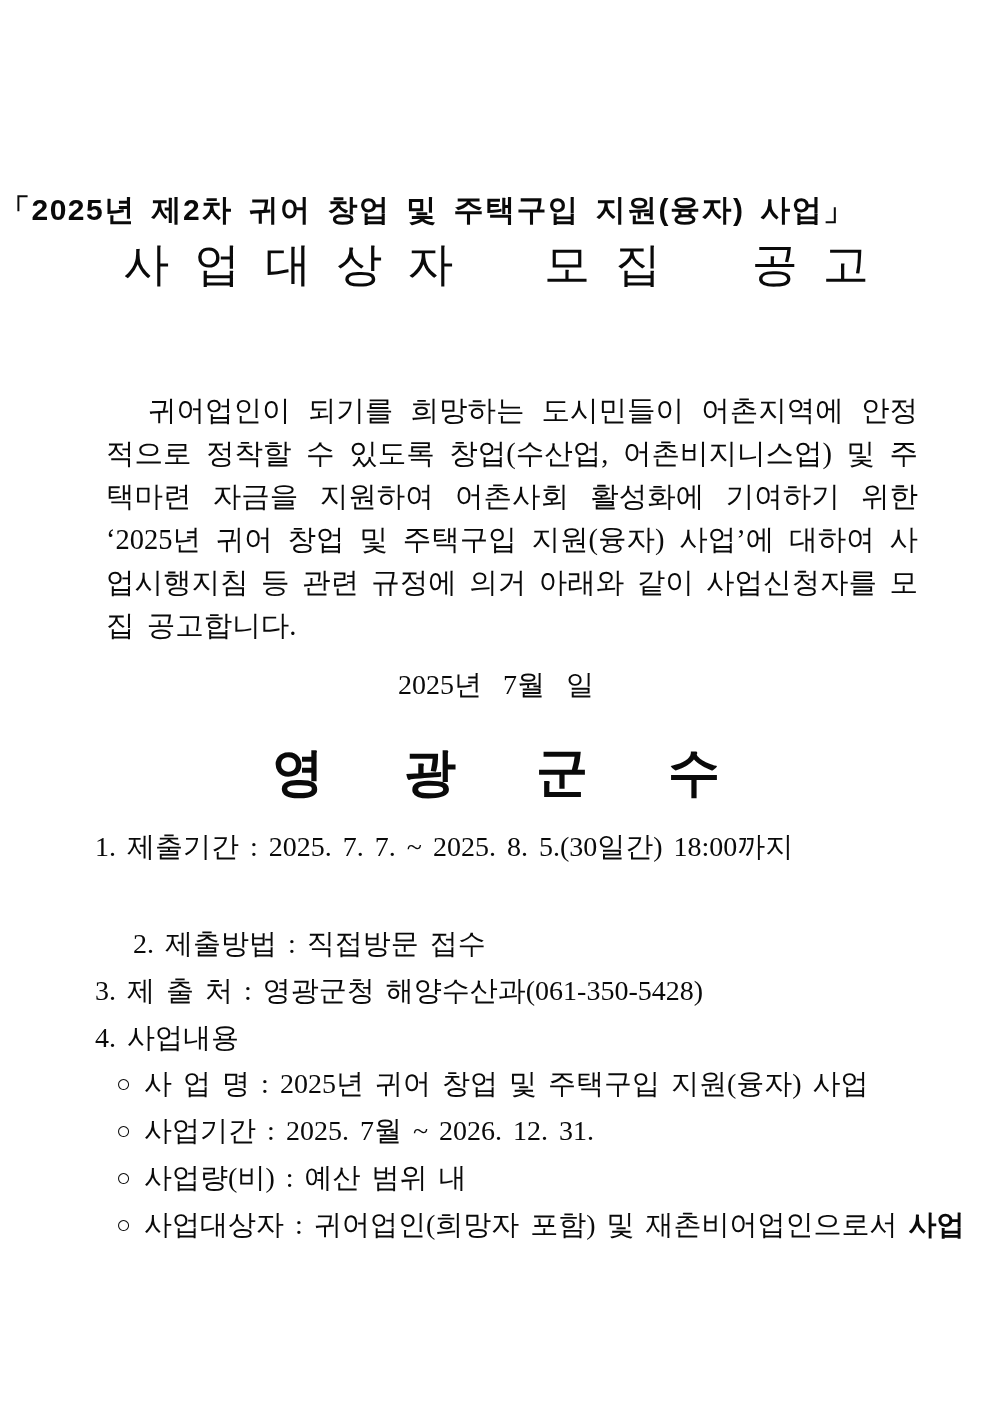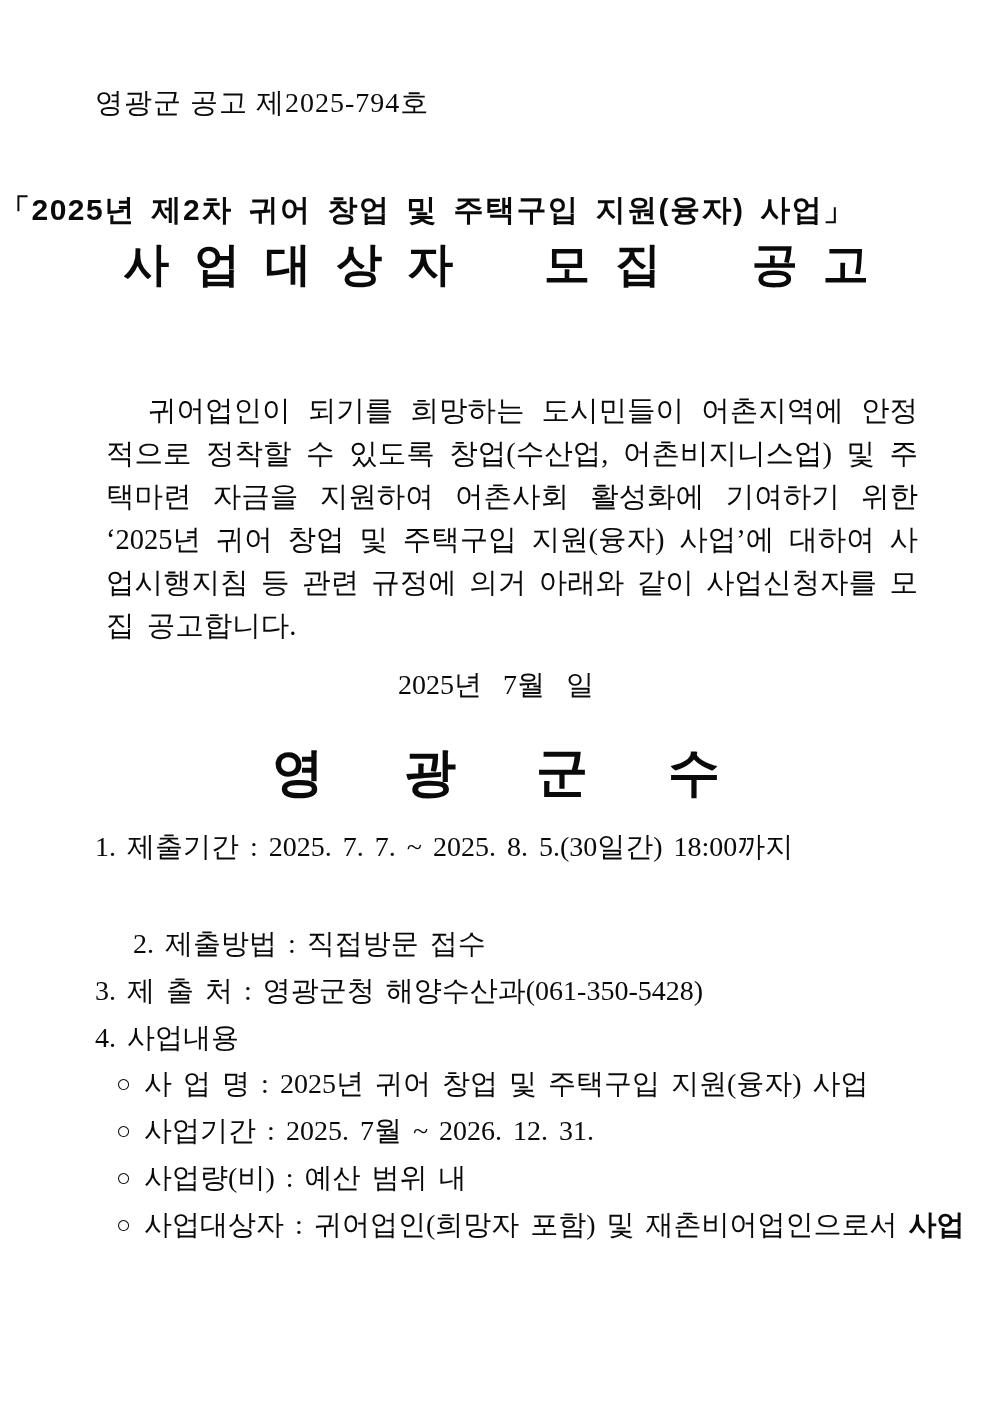--- a/index.html
+++ b/index.html
@@ -36,21 +36,21 @@
     word-spacing: 6px;
     white-space: pre;
   }
   .title-main {
     position: absolute;
     top: 234px;
     left: 0;
     width: 100%;
     text-align: center;
     font-family: "Liberation Sans", "DejaVu Sans", sans-serif;
-    font-weight: bold;
+    font-weight: normal;
     font-size: 46px;
     letter-spacing: 25px;
     word-spacing: 28px;
     text-indent: 25px;
     white-space: pre;
   }
   .body-paragraph {
     position: absolute;
     top: 376px;
     left: 93px;
@@ -130,21 +130,20 @@
     position: relative;
     top: -11px;
     margin-left: 1px;
   }
 </style>
 </head>
 <body>
 
 <div class="page">
 
-  <div class="doc-number">영광군 공고 제2025-794호</div>
 
   <div class="title-subtitle">「2025년 제2차 귀어 창업 및 주택구입 지원(융자) 사업」</div>
 
   <div class="title-main">사업대상자 모집 공고</div>
 
   <p class="body-paragraph">귀어업인이 되기를 희망하는 도시민들이 어촌지역에 안정적으로 정착할 수 있도록 창업(수산업, 어촌비지니스업) 및 주택마련 자금을 지원하여 어촌사회 활성화에 기여하기 위한 ‘2025년 귀어 창업 및 주택구입 지원(융자) 사업’에 대하여 사업시행지침 등 관련 규정에 의거 아래와 같이 사업신청자를 모집 공고합니다.</p>
 
   <div class="date-line">2025년   7월   일</div>
 
   <div class="signature">영광군수</div>

